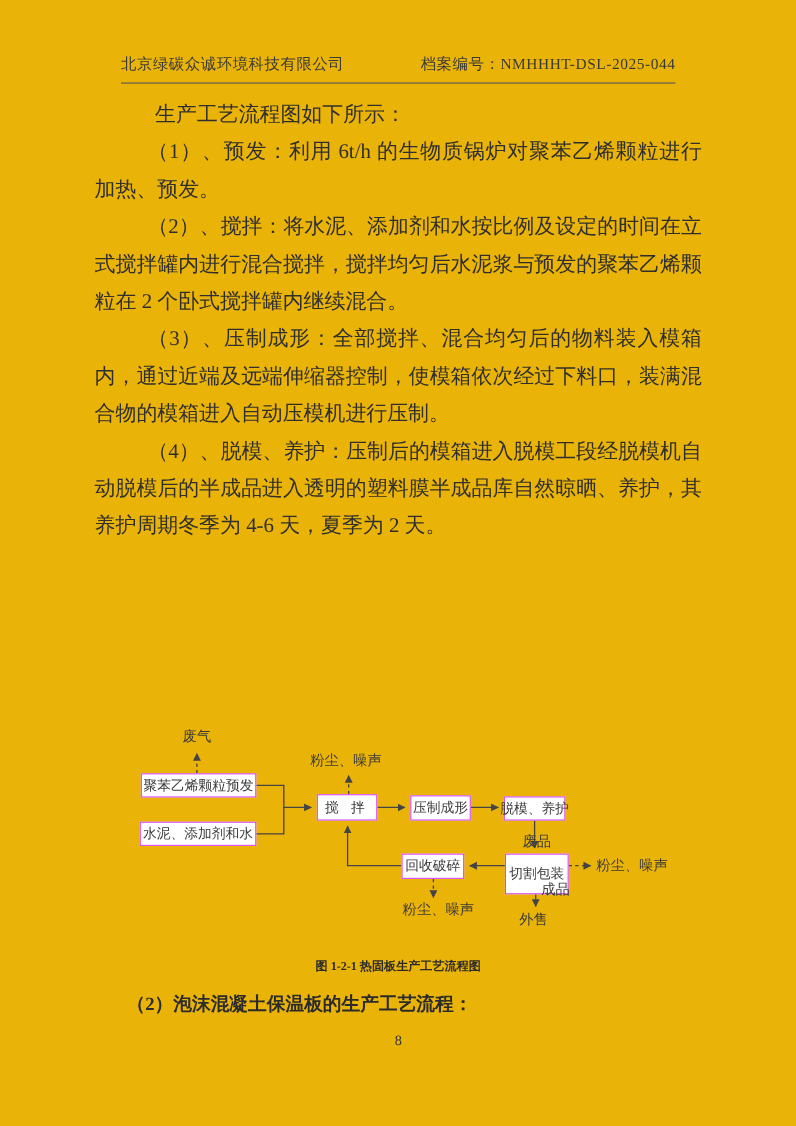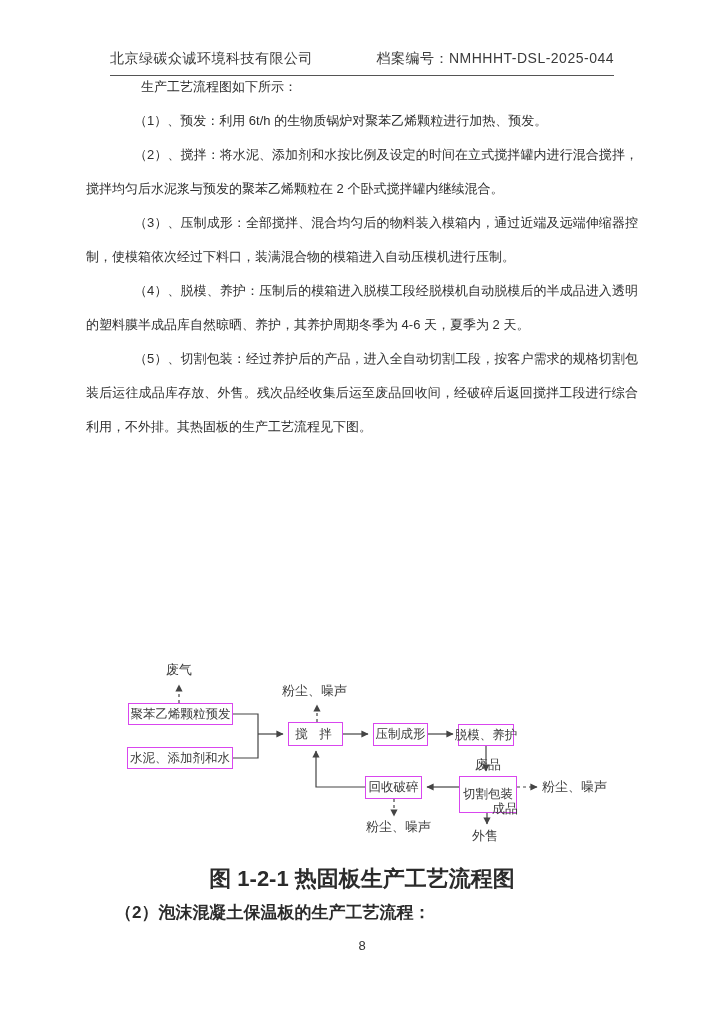--- a/index.html
+++ b/index.html
@@ -1,32 +1,32 @@
 <!DOCTYPE html>
 <html><head>
 <meta charset="utf-8">
 <style>
   html,body{margin:0;padding:0;background:#e8e8e8;}
   .page{
-    position:relative;width:724px;height:1024px;background:#ffffff;
-    font-family:Liberation Sans, sans-serif;color:#333;
+    position:relative;width:724px;height:1024px;background:#eab308;
+    font-family:Liberation Serif, serif;color:#333;
     margin:0 auto;overflow:hidden;
   }
   
   .header{
     position:absolute;left:110px;top:50px;width:504px;
     display:flex;justify-content:space-between;align-items:baseline;
     border-bottom:1.5px solid #555;padding-bottom:7px;
     font-size:14px;color:#3a3a3a;letter-spacing:0.5px;
   }
   .header .archive{white-space:nowrap;}
   
   .content{
-    position:absolute;left:86px;top:70px;width:552px;
-    font-size:13px;line-height:34px;text-align:justify;color:#2f2f2f;
+    position:absolute;left:86px;top:88px;width:552px;
+    font-size:19px;line-height:34px;text-align:justify;color:#2f2f2f;
   }
   .content p{margin:0;}
   .ind-a{text-indent:55px;}
   .ind-b{text-indent:48px;}
   
   .flowchart{
     position:absolute;left:80px;top:658px;width:580px;height:200px;
     color:#3a3a3a;font-size:13px;line-height:1.15;
   }
   .flowchart svg{position:absolute;left:0;top:0;}
@@ -46,21 +46,21 @@
   #lbl-waste-gas{left:86px;top:5px;}
   #lbl-dust-top{left:202px;top:26px;}
   #lbl-scrap{left:351px;top:100px;margin-left:44px;}
   #lbl-dust-right{left:462px;top:122px;}
   #lbl-product{left:412px;top:144px;}
   #lbl-sale{left:392px;top:171px;}
   #lbl-dust-bottom{left:286px;top:162px;}
   
   .caption{
     position:absolute;left:86px;top:862px;width:552px;text-align:center;
-    font-size:22px;font-weight:bold;line-height:34px;color:#2b2b2b;
+    font-size:11px;font-weight:bold;line-height:34px;color:#2b2b2b;
   }
   .next-heading{
     position:absolute;left:86px;top:896px;width:552px;text-indent:29px;
     font-size:17px;font-weight:bold;line-height:34px;color:#2b2b2b;
   }
   .page-number{
     position:absolute;left:0;top:938px;width:724px;text-align:center;
     font-size:13px;color:#333;
   }
 </style>
@@ -73,21 +73,20 @@
     <span>北京绿碳众诚环境科技有限公司</span>
     <span class="archive"><span>档案编号：</span><span>NMHHHT-DSL-2025-044</span></span>
   </div>
 
   <div class="content">
     <p class="ind-a">生产工艺流程图如下所示：</p>
     <p class="ind-b">（1）、预发：利用 6t/h 的生物质锅炉对聚苯乙烯颗粒进行加热、预发。</p>
     <p class="ind-b">（2）、搅拌：将水泥、添加剂和水按比例及设定的时间在立式搅拌罐内进行混合搅拌，搅拌均匀后水泥浆与预发的聚苯乙烯颗粒在 2 个卧式搅拌罐内继续混合。</p>
     <p class="ind-b">（3）、压制成形：全部搅拌、混合均匀后的物料装入模箱内，通过近端及远端伸缩器控制，使模箱依次经过下料口，装满混合物的模箱进入自动压模机进行压制。</p>
     <p class="ind-b">（4）、脱模、养护：压制后的模箱进入脱模工段经脱模机自动脱模后的半成品进入透明的塑料膜半成品库自然晾晒、养护，其养护周期冬季为 4-6 天，夏季为 2 天。</p>
-    <p class="ind-b">（5）、切割包装：经过养护后的产品，进入全自动切割工段，按客户需求的规格切割包装后运往成品库存放、外售。残次品经收集后运至废品回收间，经破碎后返回搅拌工段进行综合利用，不外排。其热固板的生产工艺流程见下图。</p>
   </div>
 
   <div class="flowchart">
     <svg width="580" height="200" viewBox="0 0 580 200">
       <defs>
         <marker id="ah" markerWidth="7" markerHeight="7" refX="5.5" refY="3" orient="auto">
           <path d="M0,0 L6,3 L0,6 Z" fill="#444"></path>
         </marker>
       </defs>
       <g stroke="#444" stroke-width="1.2" fill="none">

